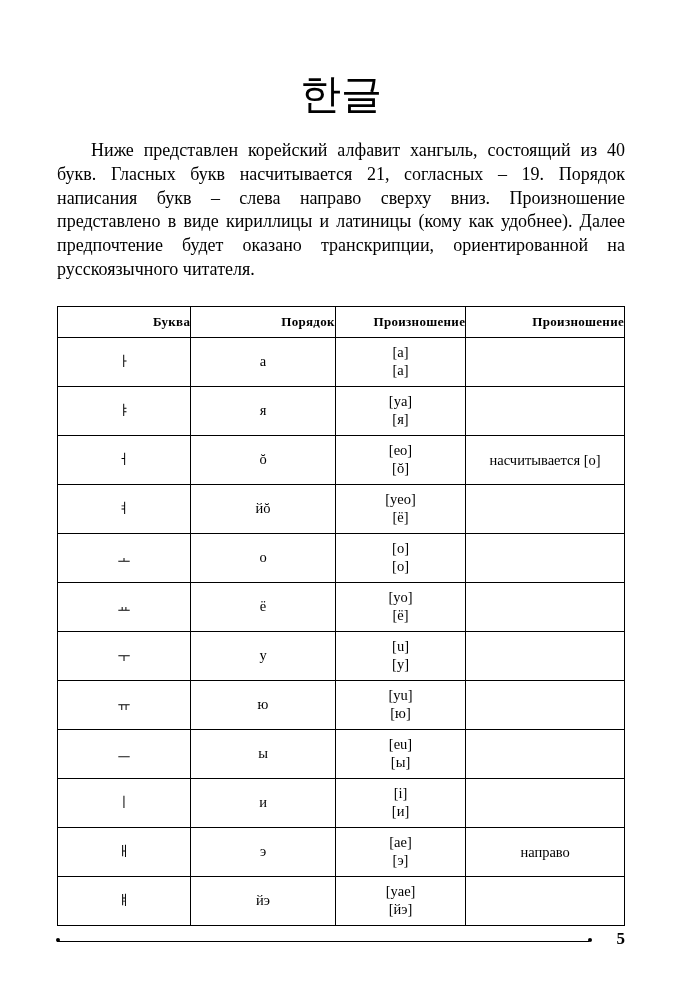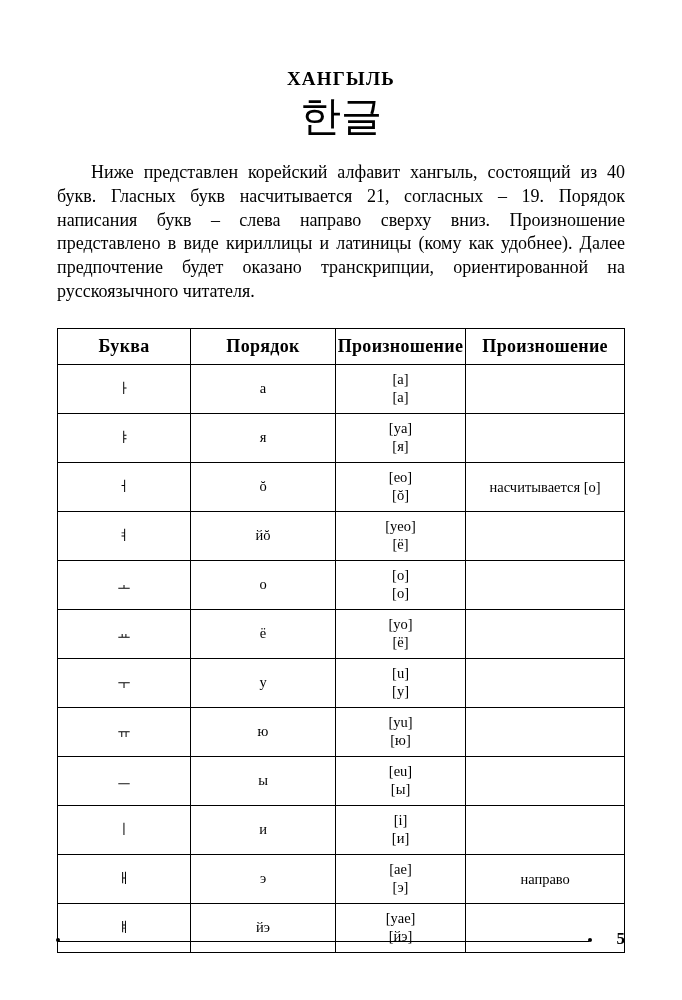--- a/index.html
+++ b/index.html
@@ -53,24 +53,25 @@
     table-layout: fixed;
   }
   table.alphabet th,
   table.alphabet td {
     border: 1px solid #000000;
     text-align: center;
     vertical-align: middle;
     font-family: "Liberation Serif", serif;
   }
   table.alphabet th {
-    font-size: 18px;
+    font-size: 13px;
     font-weight: bold;
     padding: 7px 0 7px 0;
     letter-spacing: 0.3px;
+    text-align: right;
   }
   table.alphabet td {
     font-size: 14.5px;
     height: 48px;
     padding: 0;
   }
   td.col-letter {
     font-family: "DejaVu Sans", sans-serif;
     font-size: 23px;
     line-height: 1;
@@ -124,21 +125,20 @@
     font-weight: bold;
     font-family: "Liberation Serif", serif;
   }
 </style>
 </head>
 <body>
 
 <div class="page">
 
   <div class="title-block">
-    <div class="title-ru">ХАНГЫЛЬ</div>
     <div class="title-ko">한글</div>
   </div>
 
   <p class="intro">Ниже представлен корейский алфавит хангыль, состоящий из 40 букв. Гласных букв насчитывается 21, согласных – 19. Порядок написания букв – слева направо сверху вниз.  Произношение представлено в виде кириллицы и латиницы (кому как удобнее). Далее предпочтение будет оказано транскрипции, ориентированной на русскоязычного читателя.</p>
 
   <table class="alphabet">
     <colgroup>
       <col class="col-w1">
       <col class="col-w2">
       <col class="col-w3">

